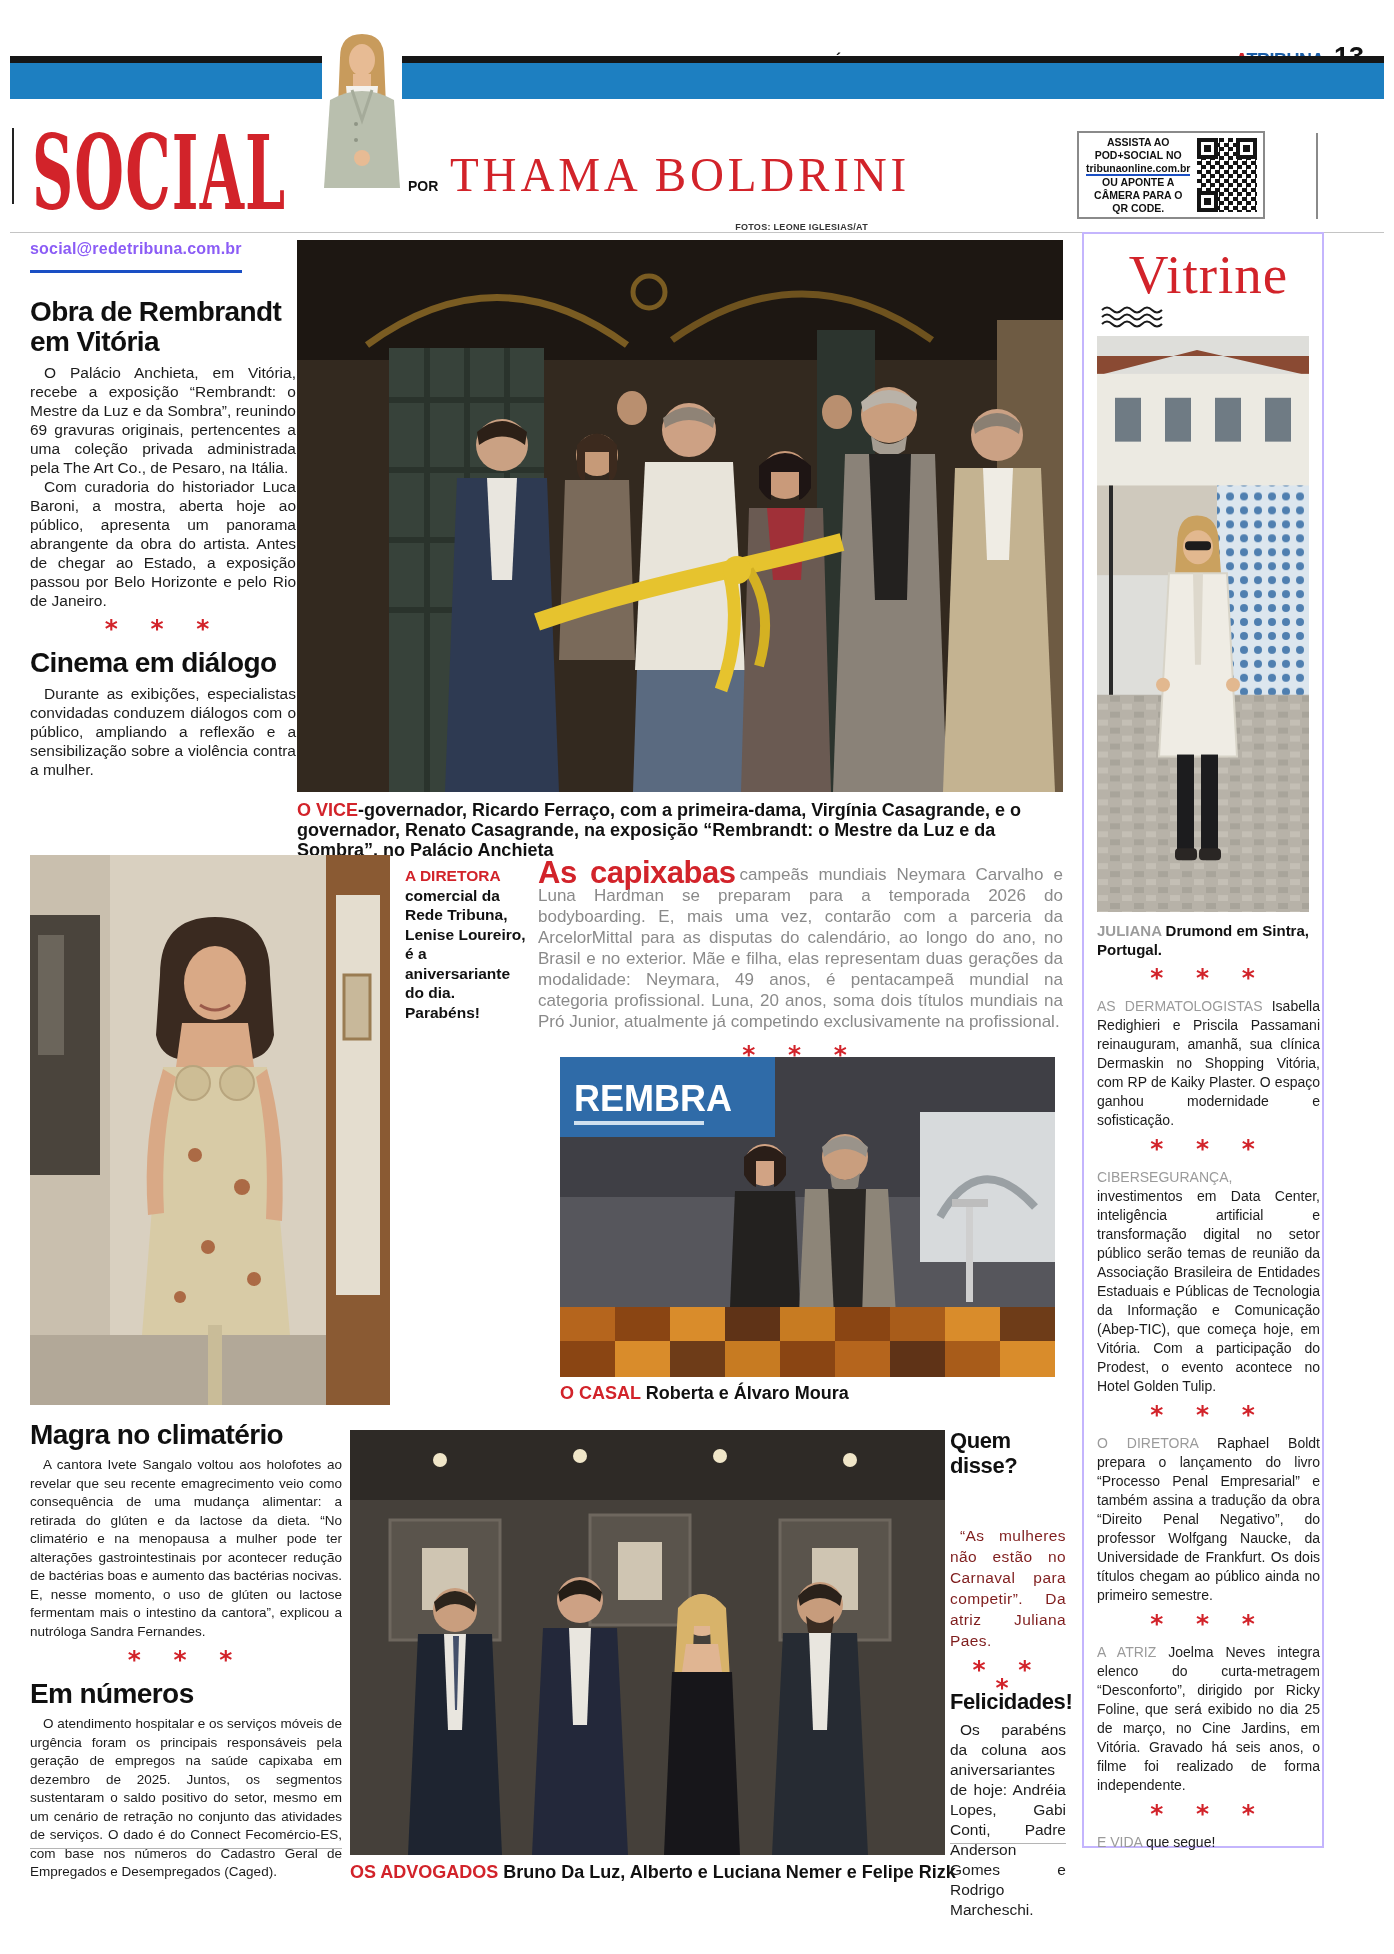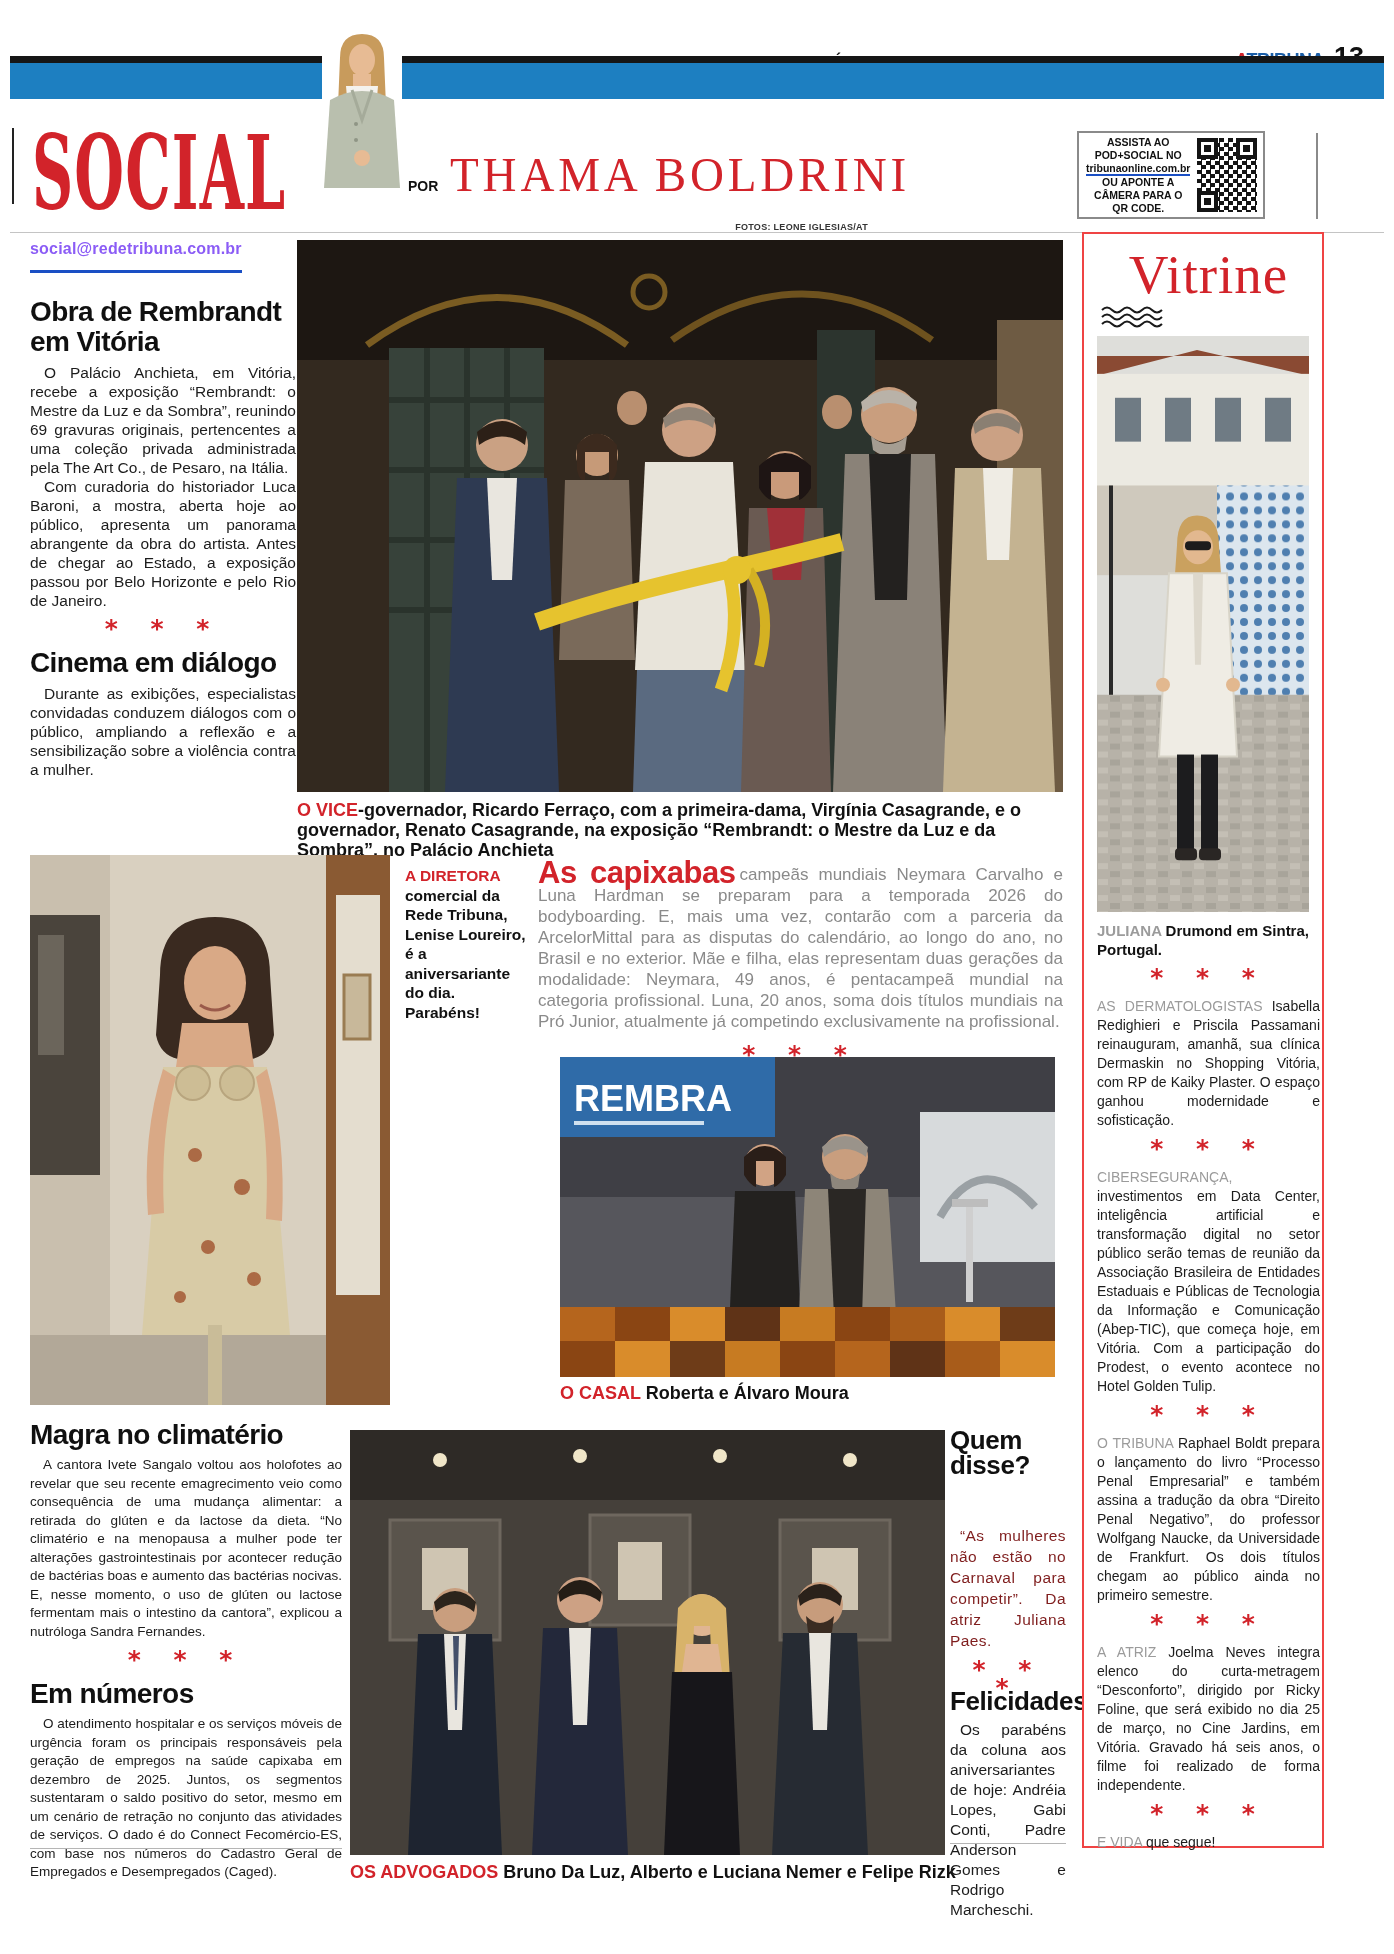--- a/index.html
+++ b/index.html
@@ -70,26 +70,26 @@
     font-family:"DejaVu Sans",sans-serif;
   }
   .sep.flow{margin:10px 0 8px 0;}
   .photo-credit{font-size:9px;font-weight:bold;color:#333;letter-spacing:.3px;}
   .caption{font-size:18px;line-height:20px;font-weight:bold;color:#111;}
   .lead-red{color:var(--red);}
   .lead-gray{color:var(--leadgray);}
   .capix p{font-size:17px;line-height:21px;color:var(--graytext);text-align:justify;}
   .capix-lead{font-size:31px;line-height:21px;font-weight:bold;color:var(--red);vertical-align:-3px;letter-spacing:-.5px;padding-right:4px;}
   .mini-col{font-size:15.5px;line-height:19.5px;font-weight:bold;color:#111;}
-  h3.small-head{font-size:26px;line-height:25px;font-weight:bold;color:#101010;letter-spacing:-.4px;margin-bottom:6px;}
+  h3.small-head{font-size:22px;line-height:25px;font-weight:bold;color:#101010;letter-spacing:-.4px;margin-bottom:6px;}
   .quote{font-size:15.5px;line-height:21px;color:#7f1d1d;text-align:justify;word-spacing:1.5px;letter-spacing:.4px;text-indent:10px;margin-top:47px;}
   .plain{font-size:15.5px;line-height:20px;color:#1c1c1c;text-align:justify;text-indent:10px;}
   
   .vitrine{
-    border:2px solid #ef4444;background:#fff;padding:12px 2px 10px 13px;
+    border:2px solid #c4b5fd;background:#fff;padding:12px 2px 10px 13px;
   }
   .vitrine-title{
     font-family:"Liberation Serif",serif;color:var(--red);
     font-size:55px;line-height:58px;text-align:center;letter-spacing:1px;
   }
   .vitrine p.item{font-size:14px;line-height:19px;text-align:justify;color:#1c1c1c;}
   .vitrine .vcap{font-size:15px;line-height:19px;font-weight:bold;color:#111;margin-top:9px;}
   .photo{display:block;overflow:hidden;background:#888;}
   .photo svg{display:block;width:100%;height:100%;}
 </style>
@@ -419,20 +419,20 @@
       </svg>
     </div>
     <div class="vcap">
       <span class="lead-gray">JULIANA</span><span> Drumond em Sintra, Portugal.</span>
     </div>
     <div class="sep flow">* * *</div>
     <p class="item"><span class="lead-gray">AS DERMATOLOGISTAS</span><span> Isabella Redighieri e Priscila Passamani reinauguram, amanhã, sua clínica Dermaskin no Shopping Vitória, com RP de Kaiky Plaster. O espaço ganhou modernidade e sofisticação.</span></p>
     <div class="sep flow">* * *</div>
     <p class="item"><span class="lead-gray">CIBERSEGURANÇA,</span><span> investimentos em Data Center, inteligência artificial e transformação digital no setor público serão temas de reunião da Associação Brasileira de Entidades Estaduais e Públicas de Tecnologia da Informação e Comunicação (Abep-TIC), que começa hoje, em Vitória. Com a participação do Prodest, o evento acontece no Hotel Golden Tulip.</span></p>
     <div class="sep flow">* * *</div>
-    <p class="item"><span class="lead-gray">O TRIBUNA</span><span> Raphael Boldt prepara o lançamento do livro “Processo Penal Empresarial” e também assina a tradução da obra “Direito Penal Negativo”, do professor Wolfgang Naucke, da Universidade de Frankfurt. Os dois títulos chegam ao público ainda no primeiro semestre.</span></p>
+    <p class="item"><span class="lead-gray">O DIRETORA</span><span> Raphael Boldt prepara o lançamento do livro “Processo Penal Empresarial” e também assina a tradução da obra “Direito Penal Negativo”, do professor Wolfgang Naucke, da Universidade de Frankfurt. Os dois títulos chegam ao público ainda no primeiro semestre.</span></p>
     <div class="sep flow">* * *</div>
     <p class="item"><span class="lead-gray">A ATRIZ</span><span> Joelma Neves integra elenco do curta-metragem “Desconforto”, dirigido por Ricky Foline, que será exibido no dia 25 de março, no Cine Jardins, em Vitória. Gravado há seis anos, o filme foi realizado de forma independente.</span></p>
     <div class="sep flow">* * *</div>
     <p class="item"><span class="lead-gray">E VIDA</span><span> que segue!</span></p>
   </div>
 
 </div>
 
 </body></html>

